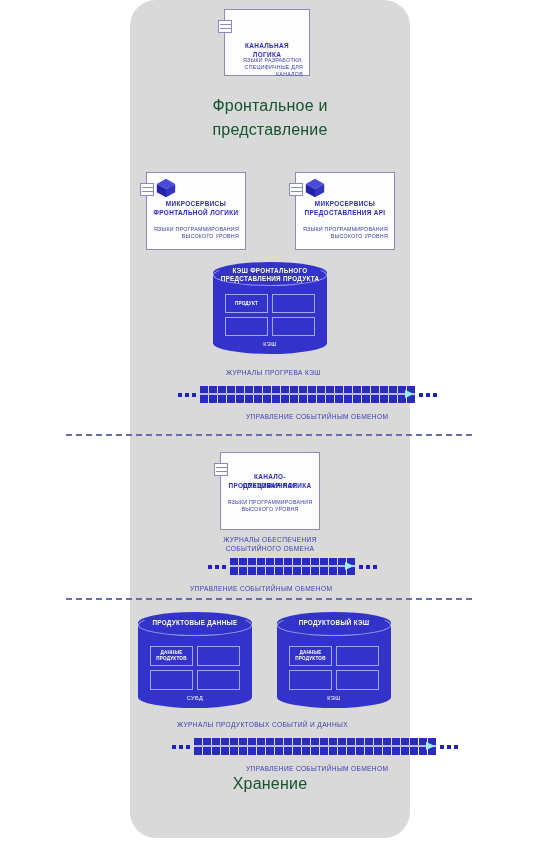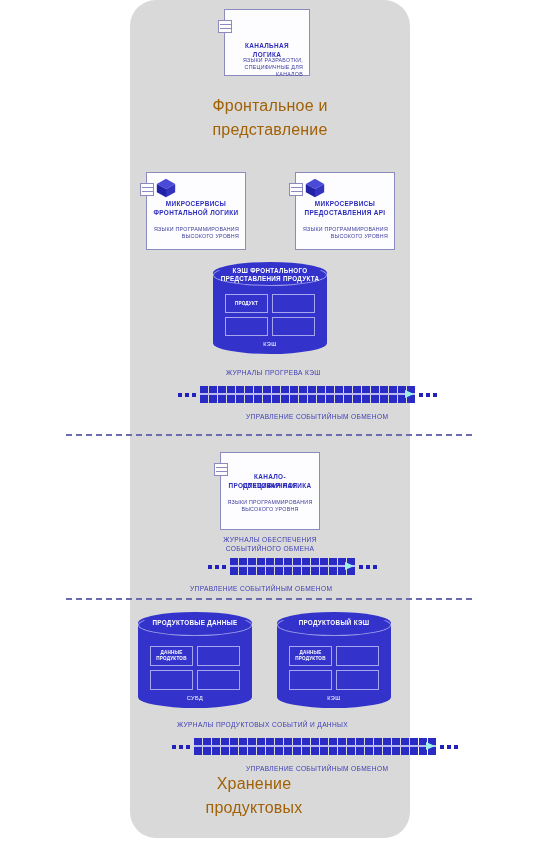--- a/index.html
+++ b/index.html
@@ -243,21 +243,21 @@
     color: #3b3bb5;
     line-height: 9px;
     white-space: nowrap;
   }
 
   
   .section-heading {
     position: absolute;
     text-align: center;
     font-size: 16px;
-    color: #a16207;
+    color: #14532d;
     line-height: 24px;
     letter-spacing: 0.2px;
   }
 </style>
 </head>
 <body>
 
 <div id="stage">
 
   <div class="panel"></div>
@@ -484,18 +484,17 @@
     </div>
     <div class="logdots">
       <span></span>
         <span></span>
         <span></span>
     </div>
   </div>
 
   <div class="log-caption" style="left:246px; top:764px;">УПРАВЛЕНИЕ СОБЫТИЙНЫМ ОБМЕНОМ</div>
 
-  <div class="section-heading" style="left:134px; top:772px; width:240px;text-align:center;">
+  <div class="section-heading" style="left:150px; top:772px; width:240px;text-align:center;">
     <div>Хранение</div>
-    <div>продуктовых</div>
   </div>
 
 </div>
 
 </body></html>

